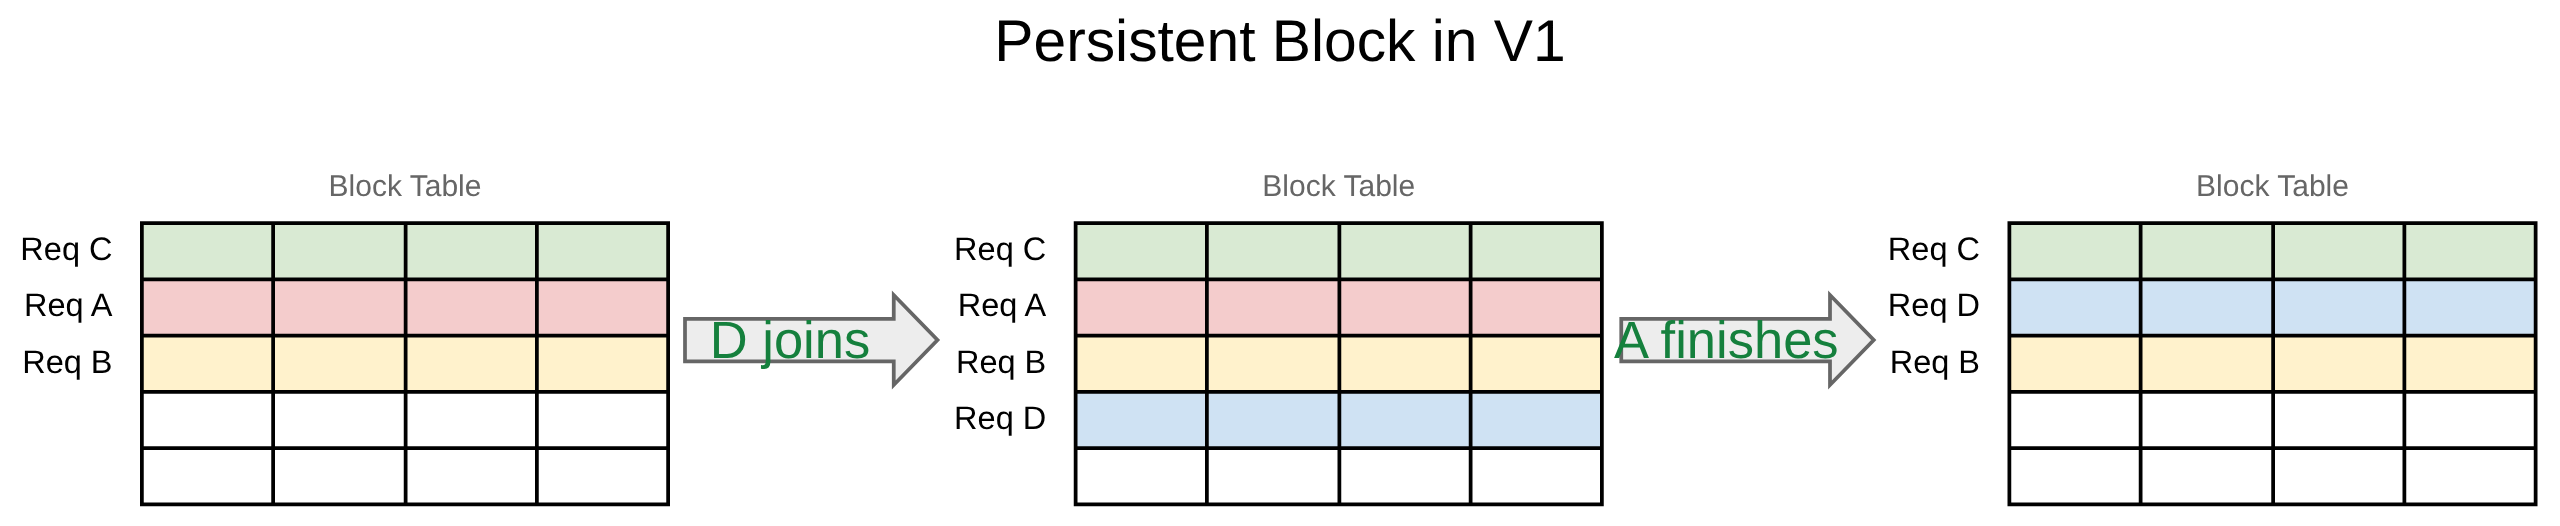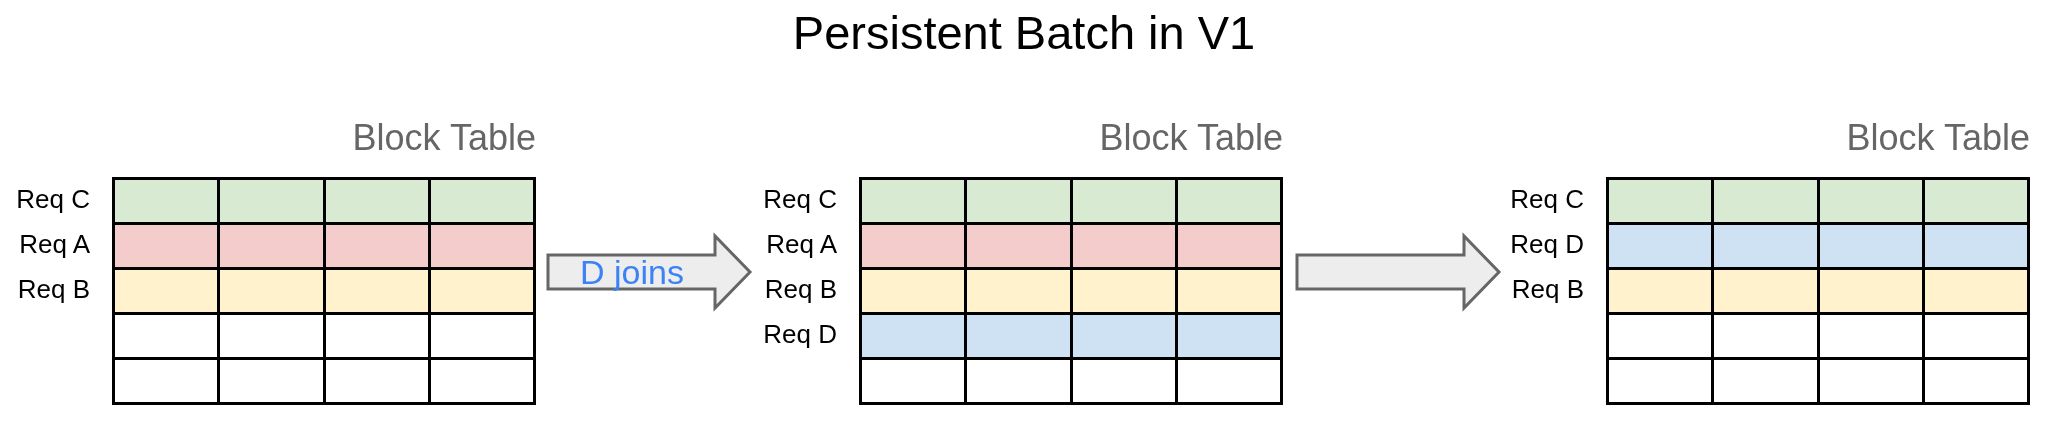--- a/index.html
+++ b/index.html
@@ -22,24 +22,24 @@
     width: 2048px;
     text-align: center;
     font-size: 47px;
     line-height: 50px;
     color: #000000;
     white-space: nowrap;
   }
   .stage { position: absolute; top: 0; left: 0; }
   .stage-header {
     position: absolute;
-    top: 116px;
+    top: 128px;
     width: 424px;
-    text-align: right;
-    font-size: 36px;
+    text-align: center;
+    font-size: 24px;
     line-height: 44px;
     color: #666666;
     white-space: nowrap;
   }
   .row-labels {
     position: absolute;
     top: 177px;
     width: 150px;
     display: flex;
     flex-direction: column;
@@ -80,29 +80,29 @@
   .arrow svg { position: absolute; inset: 0; }
   .arrow-label {
     position: absolute;
     left: 0;
     top: 0;
     width: 172px;
     height: 80px;
     display: flex;
     align-items: center;
     justify-content: center;
-    font-size: 34px;
-    color: #3b82f6;
+    font-size: 42px;
+    color: #15803d;
     white-space: nowrap;
   }
 </style>
 </head>
 <body>
 
-<div class="page-title">Persistent Batch in V1</div>
+<div class="page-title">Persistent Block in V1</div>
 
 <div class="stage">
   <div class="stage-header" style="left:112px">Block Table</div>
   <div class="row-labels" style="left:-38px">
       <div class="row-label">Req C</div>
       <div class="row-label">Req A</div>
       <div class="row-label">Req B</div>
       <div class="row-label"></div>
       <div class="row-label"></div>
     </div>
@@ -187,20 +187,21 @@
         <div class="block-cell" style="background: rgb(255, 255, 255);"></div>
         <div class="block-cell" style="background: rgb(255, 255, 255);"></div>
       </div>
     </div>
 </div>
 
 <div class="arrow" style="left:1295px">
   <svg viewBox="0 0 207 80">
     <polygon points="2,23 169,23 169,4 204,40 169,76 169,57 2,57" fill="#ededed" stroke="#666666" stroke-width="3" stroke-linejoin="miter"></polygon>
   </svg>
+  <div class="arrow-label">A finishes</div>
 </div>
 
 <div class="stage">
   <div class="stage-header" style="left:1606px">Block Table</div>
   <div class="row-labels" style="left:1456px">
       <div class="row-label">Req C</div>
       <div class="row-label bold">Req D</div>
       <div class="row-label">Req B</div>
       <div class="row-label"></div>
       <div class="row-label"></div>

